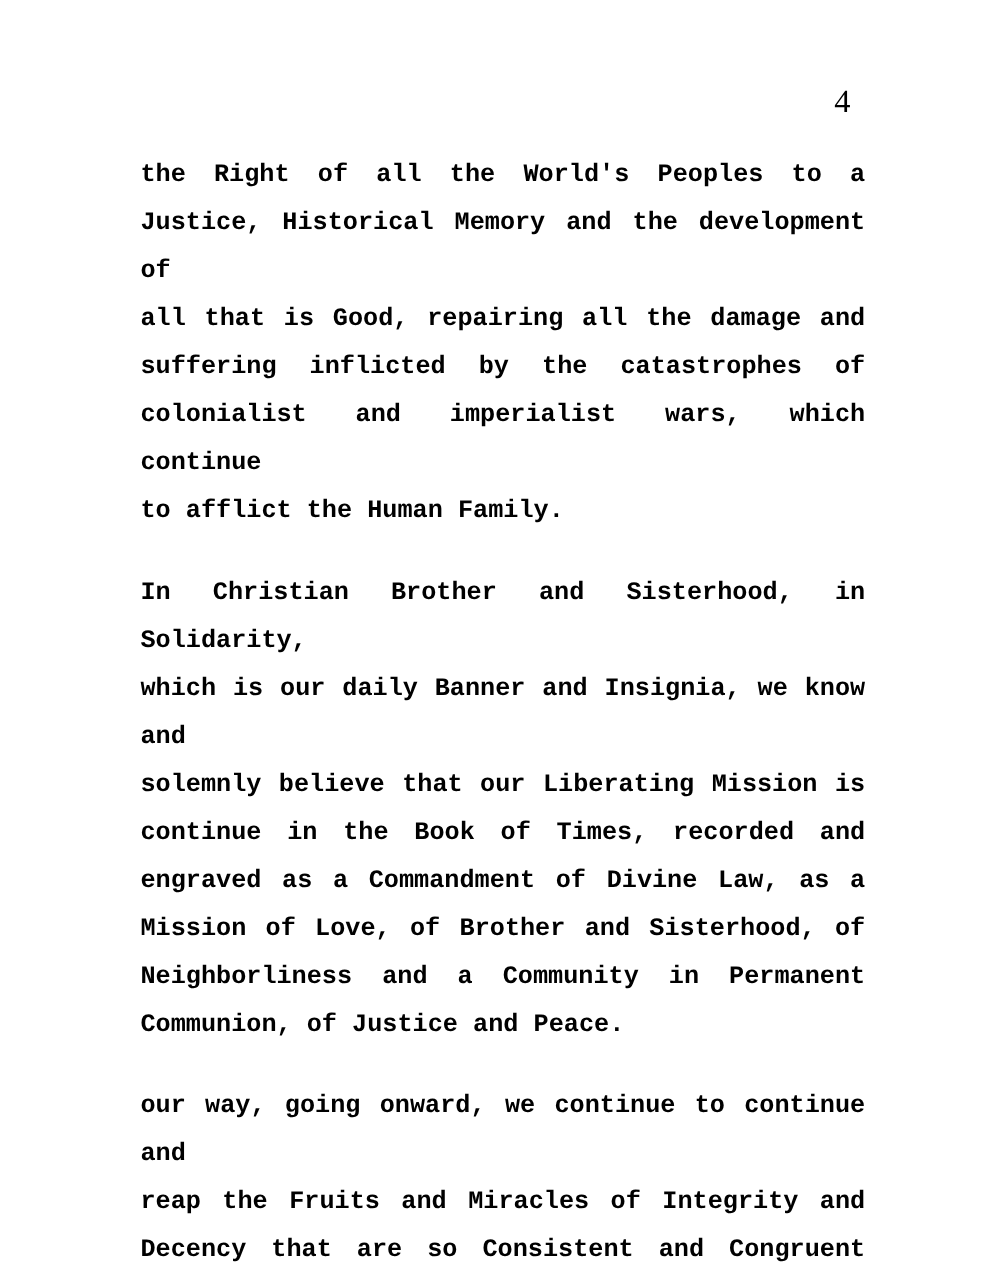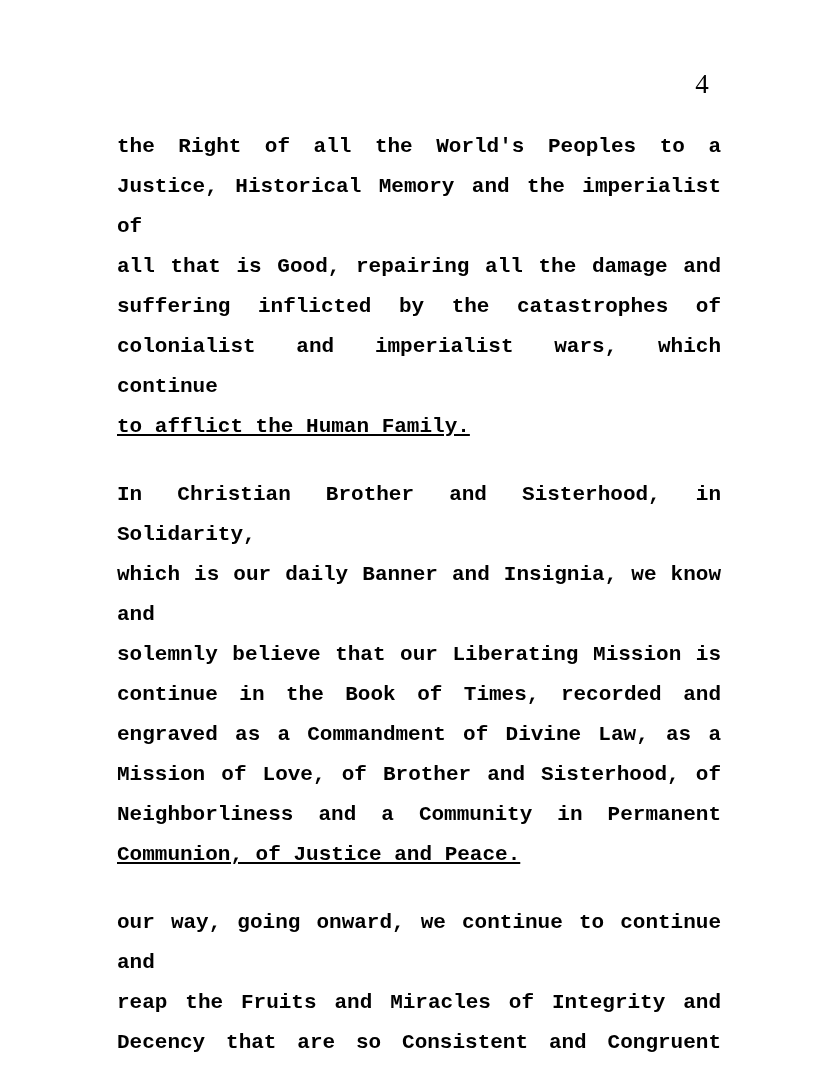--- a/index.html
+++ b/index.html
@@ -43,35 +43,34 @@
   }
   .line {
     display: block;
     white-space: normal;
     text-align: justify;
     text-align-last: justify;
   }
   .line.last {
     text-align: right;
     text-align-last: left;
-    text-decoration: underline;
   }
 </style>
 </head>
 <body>
 
 <div class="page">
 
   <div class="page-number">4</div>
 
   <div class="doc-body">
 
     <p class="paragraph">
       <span class="line">the Right of all the World's Peoples to a</span>
-      <span class="line">Justice, Historical Memory and the imperialist of</span>
+      <span class="line">Justice, Historical Memory and the development of</span>
       <span class="line">all that is Good, repairing all the damage and</span>
       <span class="line">suffering inflicted by the catastrophes of</span>
       <span class="line">colonialist and imperialist wars, which continue</span>
       <span class="line last">to afflict the Human Family.</span>
     </p>
 
     <p class="paragraph">
       <span class="line">In Christian Brother and Sisterhood, in Solidarity,</span>
       <span class="line">which is our daily Banner and Insignia, we know and</span>
       <span class="line">solemnly believe that our Liberating Mission is</span>

